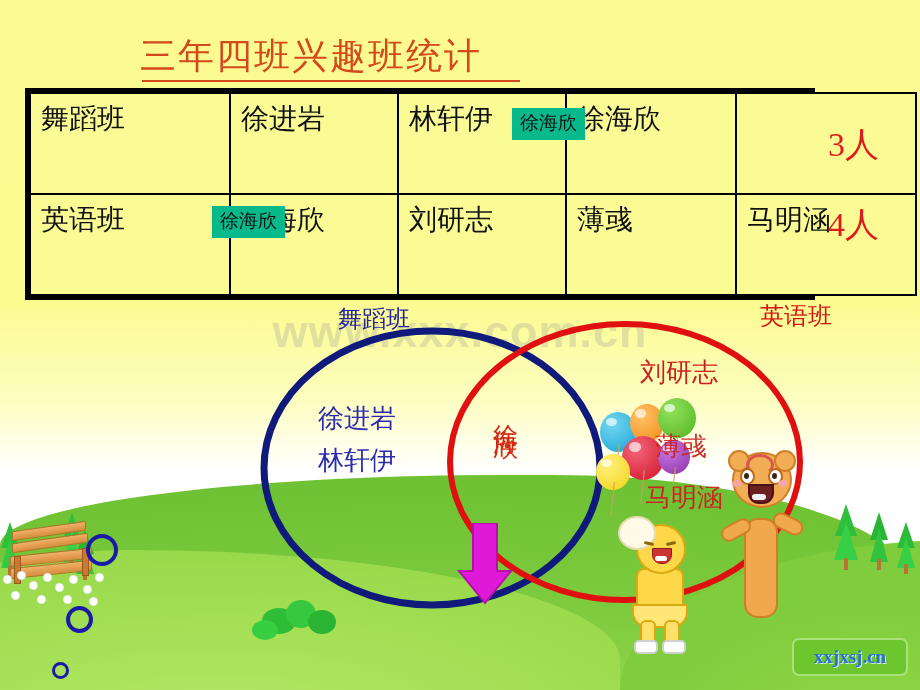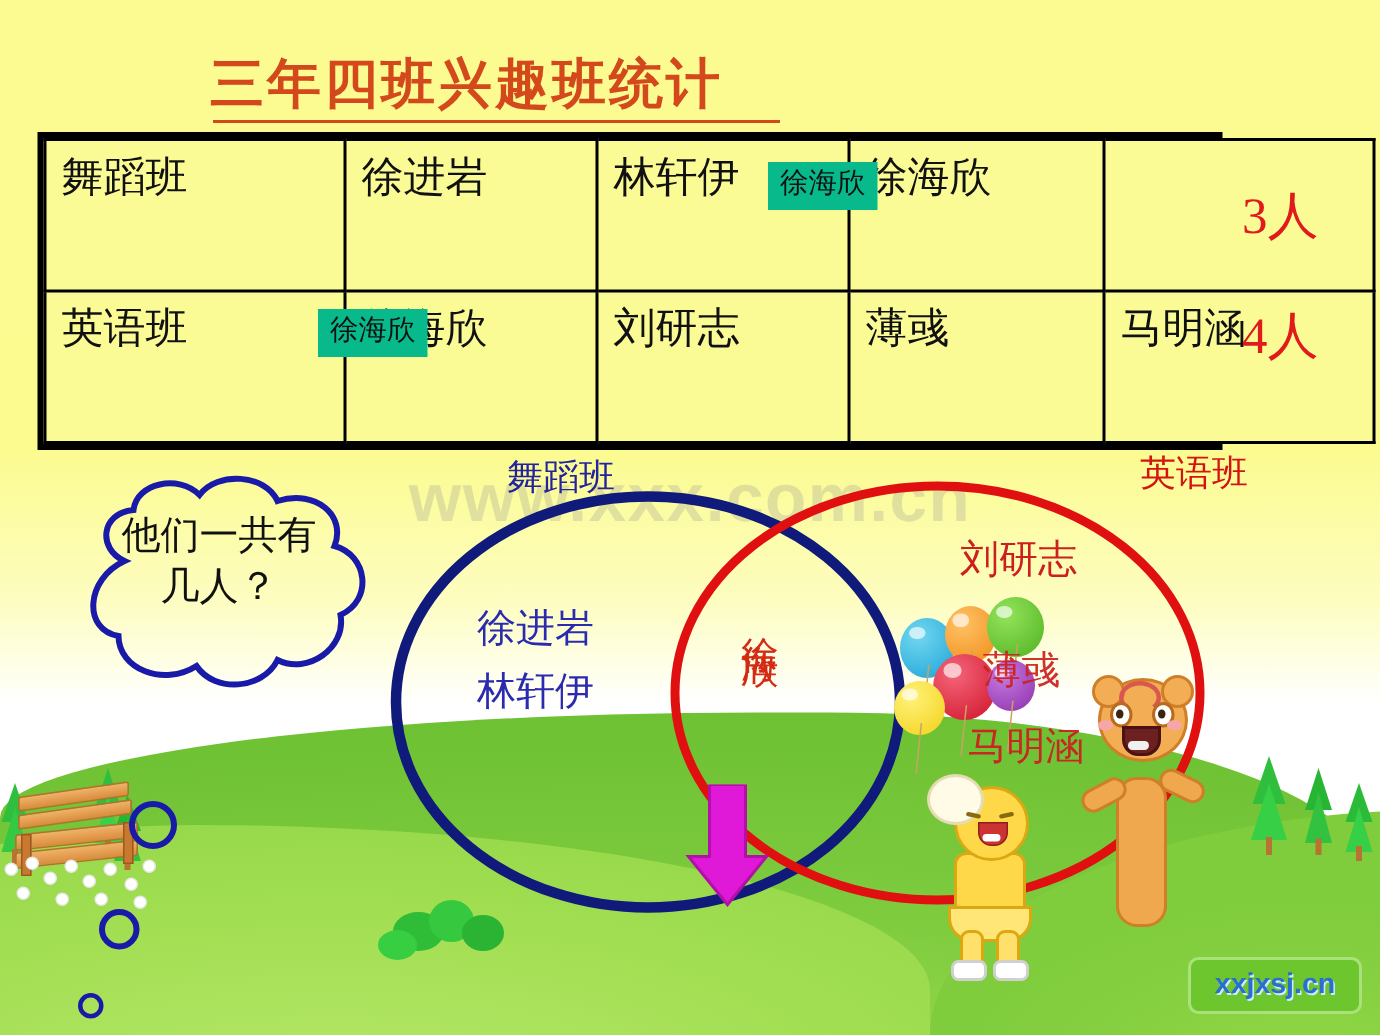--- a/index.html
+++ b/index.html
@@ -56,21 +56,21 @@
 
   .flowerpatch{position:absolute;}
   .flowerpatch i{position:absolute;display:block;width:7px;height:7px;border-radius:50%;background:#fff;box-shadow:0 0 0 1px #e8e8e8;}
 
   
   .tcircle{position:absolute;border:4px solid #1a1aa8;border-radius:50%;background:transparent;}
 
   
   #title{
     position:absolute;left:140px;top:36px;width:400px;
-    font-size:36px;line-height:40px;color:#d4491c;font-weight:bold;
+    font-size:36px;line-height:40px;color:#d4491c;font-weight:normal;
     letter-spacing:2px;text-align:left;white-space:nowrap;
   }
   #title .rule{position:absolute;left:2px;top:44px;width:378px;height:2px;background:#d4491c;}
 
   
   #table-wrap{position:absolute;left:25px;top:88px;width:790px;height:212px;border:4px solid #000;box-sizing:border-box;background:#fbfb96;}
   #tbl{border-collapse:collapse;width:100%;height:100%;table-layout:fixed;}
   #tbl td{
     border:2px solid #000;vertical-align:top;padding:4px 8px 0 10px;
     font-size:28px;line-height:42px;color:#111;background:#fbfb96;
@@ -130,21 +130,21 @@
   
   .balloon{position:absolute;border-radius:50%;}
   .balloon::after{content:"";position:absolute;left:48%;top:78%;width:1px;height:34px;background:#c9a35f;transform:rotate(6deg);}
   .bshine{position:absolute;width:30%;height:22%;border-radius:50%;background:rgba(255,255,255,.65);left:16%;top:14%;}
 
   
   #logo{
     position:absolute;right:12px;bottom:14px;width:112px;height:34px;
     background:#6ec62e;border:2px solid #a9e27a;border-radius:7px;
     display:flex;align-items:center;justify-content:center;
-    font-family:Liberation Sans, sans-serif;
+    font-family:Liberation Serif, serif;
     font-size:19px;font-weight:bold;color:#2a6fd0;letter-spacing:0px;
     text-shadow:1px 1px 0 #cfe9ff;
   }
 </style>
 </head>
 <body>
 
 <div id="slide">
 
   <div class="white-band"></div>
@@ -319,35 +319,20 @@
     <div style="position:absolute;left:22px;top:22px;width:10px;height:3px;background:#8a6a10;border-radius:2px;transform:rotate(12deg);"></div>
     <div style="position:absolute;left:44px;top:22px;width:10px;height:3px;background:#8a6a10;border-radius:2px;transform:rotate(-12deg);"></div>
     <div style="position:absolute;left:30px;top:28px;width:18px;height:14px;background:#cc3333;border-radius:0 0 9px 9px;border:1px solid #8f1f1f;"></div>
     <div style="position:absolute;left:33px;top:36px;width:12px;height:5px;background:#fff;border-radius:6px;"></div>
     <div style="position:absolute;left:18px;top:100px;width:12px;height:24px;background:#ffe06a;border:2px solid #d9a812;border-radius:6px;"></div>
     <div style="position:absolute;left:42px;top:100px;width:12px;height:24px;background:#ffe06a;border:2px solid #d9a812;border-radius:6px;"></div>
     <div style="position:absolute;left:12px;top:120px;width:20px;height:10px;background:#fff;border:2px solid #d0d0d0;border-radius:5px;"></div>
     <div style="position:absolute;left:40px;top:120px;width:20px;height:10px;background:#fff;border:2px solid #d0d0d0;border-radius:5px;"></div>
   </div>
 
-  <div id="cloud">
-    <svg width="220" height="160" viewBox="0 0 220 160">
-      <path d="M38,58
-           C20,50 22,26 44,24
-           C46,6 74,0 88,14
-           C100,-2 132,0 140,18
-           C166,10 186,28 178,48
-           C200,54 204,84 182,94
-           C186,116 160,134 140,124
-           C130,144 98,146 86,128
-           C64,142 34,130 34,108
-           C10,104 12,70 38,58 Z" fill="none" stroke="#1a1aa8" stroke-width="4" stroke-linecap="round"></path>
-    </svg>
-    <div class="ctext">他们一共有几人？</div>
-  </div>
 
   <svg id="arrow" width="60" height="82" viewBox="0 0 60 82">
     <path d="M18,0 L42,0 L42,48 L56,48 L30,80 L4,48 L18,48 Z" fill="#e018d8" stroke="#b40fa8" stroke-width="2"></path>
   </svg>
 
 
   <div id="logo">xxjxsj.cn</div>
 
 </div>
 

